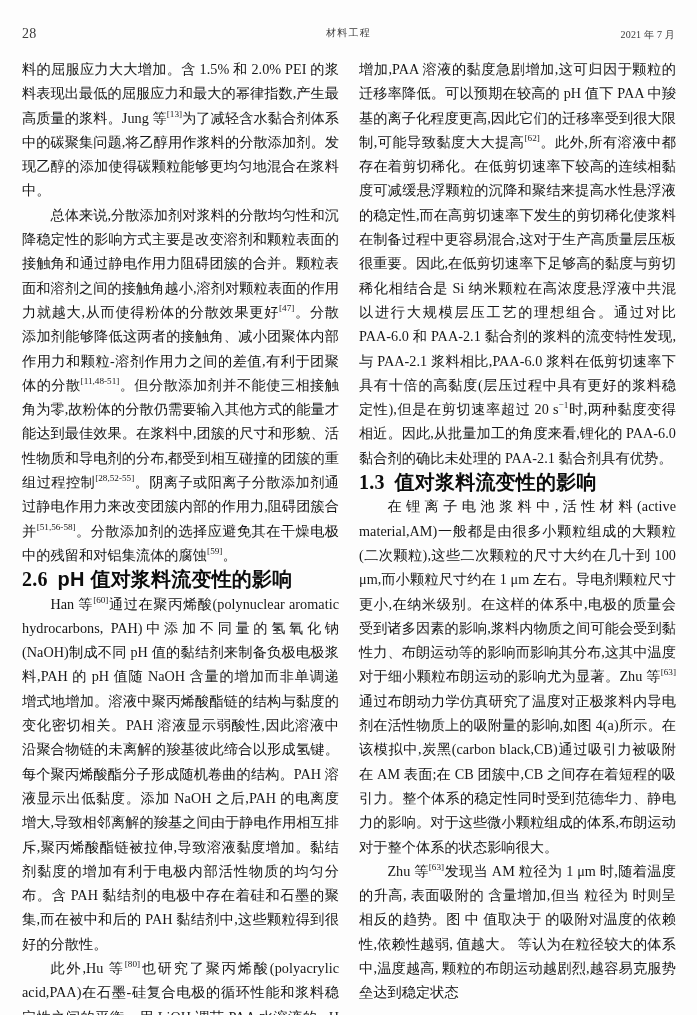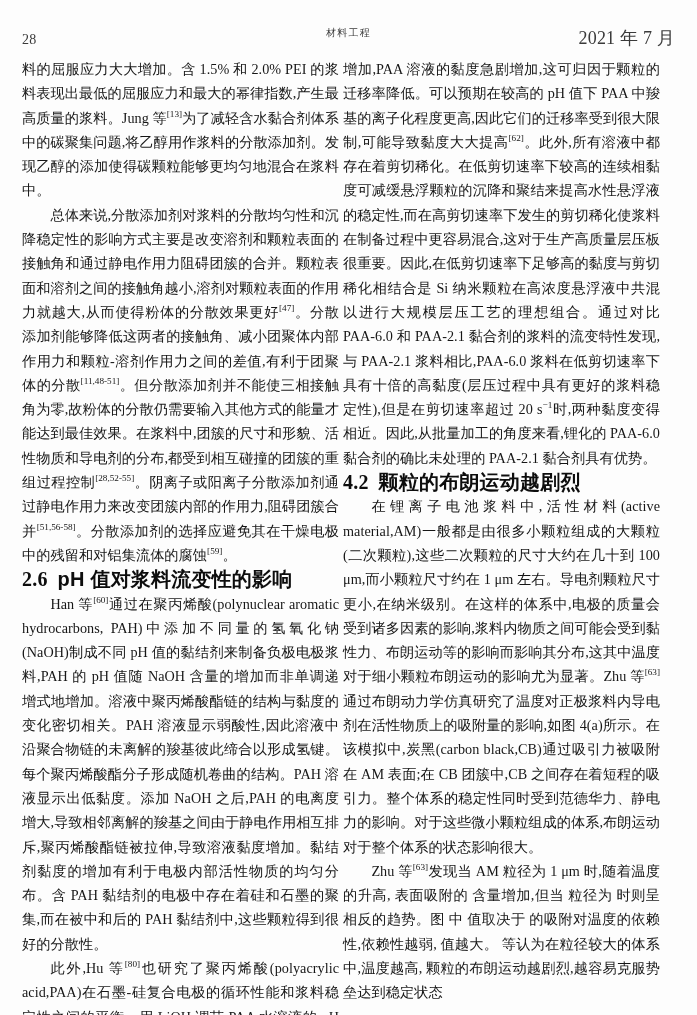--- a/index.html
+++ b/index.html
@@ -38,31 +38,31 @@
     letter-spacing: 0.2px;
   }
   .runhead .folio { flex: 0 0 auto; font-size: 14px; }
   .runhead .journal {
     position: absolute;
     left: 0; right: 0;
     text-align: center;
     font-size: 10px;
     letter-spacing: 1.2px;
   }
-  .runhead .date { flex: 0 0 auto; margin-left: auto; font-size: 18px; text-align: right; }
+  .runhead .date { flex: 0 0 auto; margin-left: auto; font-size: 10px; text-align: right; }
 
   
   .cols {
     position: absolute;
     left: 22px;
     top: 57px;
     width: 655px;
     height: 950px;
     display: flex;
-    gap: 4px;
+    gap: 20px;
   }
   .col {
     width: 317px;
     flex: 0 0 317px;
   }
 
   p.para {
     margin: 0;
     font-size: 14.2px;
     line-height: 24.3px;
@@ -118,21 +118,21 @@
 
       <p class="para indent">此外,<span class="lat">Hu</span> 等<sup>[80]</sup>也研究了聚丙烯酸(<span class="lat">polyacrylic acid,PAA</span>)在石墨-硅复合电极的循环性能和浆料稳定性之间的平衡。用 <span class="lat">LiOH</span> 调节 <span class="lat">PAA</span> 水溶液的 <span class="lat">pH</span> 值,发现  的  值随  增加的变化情形与  的  值随  含量的变化情况类似,其中  黏合剂羧基中的  交换作用称为  的预锂化。由预锂化  溶液的表观黏度与剪切速率的关系发现在低剪切速率下,随着  锂化程度的</p>
 
     </div>
 
     <div class="col">
 
       <p class="para">增加,<span class="lat">PAA</span> 溶液的黏度急剧增加,这可归因于颗粒的迁移率降低。可以预期在较高的 <span class="lat">pH</span> 值下 <span class="lat">PAA</span> 中羧基的离子化程度更高,因此它们的迁移率受到很大限制,可能导致黏度大大提高<sup>[62]</sup>。此外,所有溶液中都存在着剪切稀化。在低剪切速率下较高的连续相黏度可减缓悬浮颗粒的沉降和聚结来提高水性悬浮液的稳定性,而在高剪切速率下发生的剪切稀化使浆料在制备过程中更容易混合,这对于生产高质量层压板很重要。因此,在低剪切速率下足够高的黏度与剪切稀化相结合是 <span class="lat">Si</span> 纳米颗粒在高浓度悬浮液中共混以进行大规模层压工艺的理想组合。通过对比 <span class="lat">PAA-6.0</span> 和 <span class="lat">PAA-2.1</span> 黏合剂的浆料的流变特性发现,与 <span class="lat">PAA-2.1</span> 浆料相比,<span class="lat">PAA-6.0</span> 浆料在低剪切速率下具有十倍的高黏度(层压过程中具有更好的浆料稳定性),但是在剪切速率超过 <span class="lat">20 s<sup>−1</sup></span>时,两种黏度变得相近。因此,从批量加工的角度来看,锂化的 <span class="lat">PAA-6.0</span> 黏合剂的确比未处理的 <span class="lat">PAA-2.1</span> 黏合剂具有优势。</p>
 
 
-      <h3 class="sec"><span class="num">4.2</span><span>颗粒的布朗运动越剧烈</span></h3>
+      <h3 class="sec"><span class="num">1.3</span><span>值对浆料流变性的影响</span></h3>
 
       <p class="para indent">在锂离子电池浆料中,活性材料(<span class="lat">active material,AM</span>)一般都是由很多小颗粒组成的大颗粒(二次颗粒),这些二次颗粒的尺寸大约在几十到 <span class="lat">100 μm</span>,而小颗粒尺寸约在 <span class="lat">1 μm</span> 左右。导电剂颗粒尺寸更小,在纳米级别。在这样的体系中,电极的质量会受到诸多因素的影响,浆料内物质之间可能会受到黏性力、布朗运动等的影响而影响其分布,这其中温度对于细小颗粒布朗运动的影响尤为显著。<span class="lat">Zhu</span> 等<sup>[63]</sup>通过布朗动力学仿真研究了温度对正极浆料内导电剂在活性物质上的吸附量的影响,如图 <span class="lat">4(a)</span>所示。在该模拟中,炭黑(<span class="lat">carbon black,CB</span>)通过吸引力被吸附在 <span class="lat">AM</span> 表面;在 <span class="lat">CB</span> 团簇中,<span class="lat">CB</span> 之间存在着短程的吸引力。整个体系的稳定性同时受到范德华力、静电力的影响。对于这些微小颗粒组成的体系,布朗运动对于整个体系的状态影响很大。</p>
 
       <p class="para indent"><span class="lat">Zhu</span> 等<sup>[63]</sup>发现当 <span class="lat">AM</span> 粒径为 <span class="lat">1 μm</span> 时,随着温度的升高, 表面吸附的  含量增加,但当  粒径为  时则呈相反的趋势。图  中  值取决于  的吸附对温度的依赖性,依赖性越弱, 值越大。 等认为在粒径较大的体系中,温度越高, 颗粒的布朗运动越剧烈,越容易克服势垒达到稳定状态</p>
 
     </div>
   </div>
 </div>
 
 </body></html>

